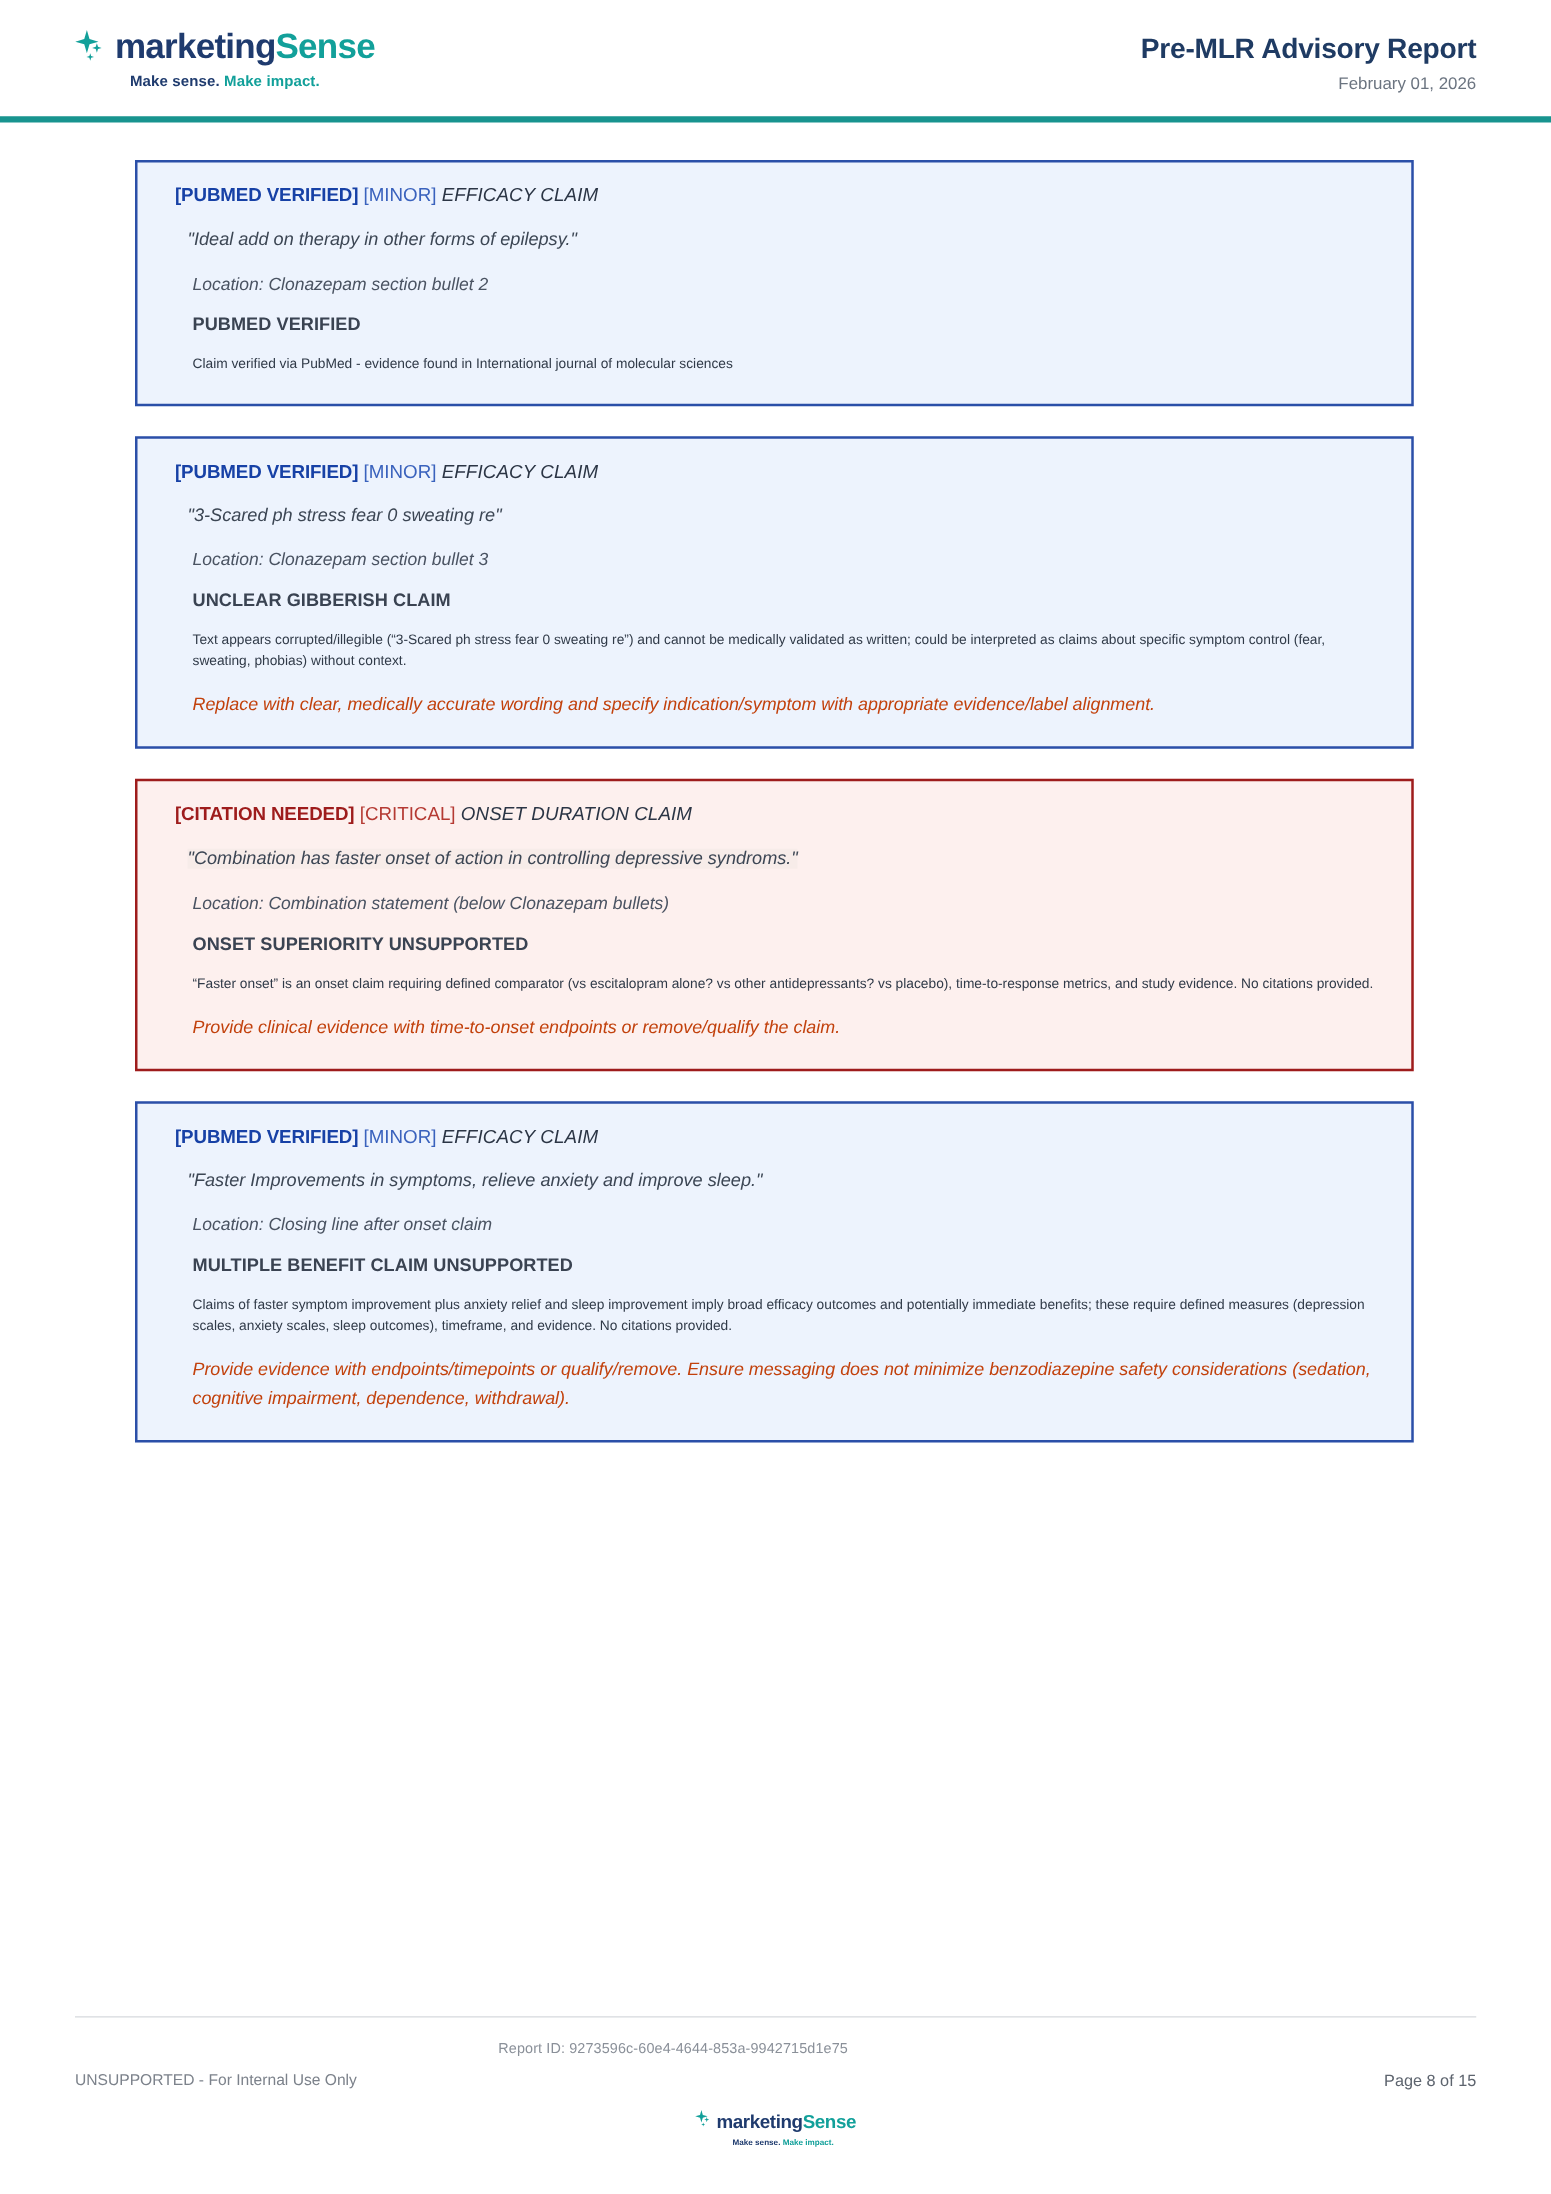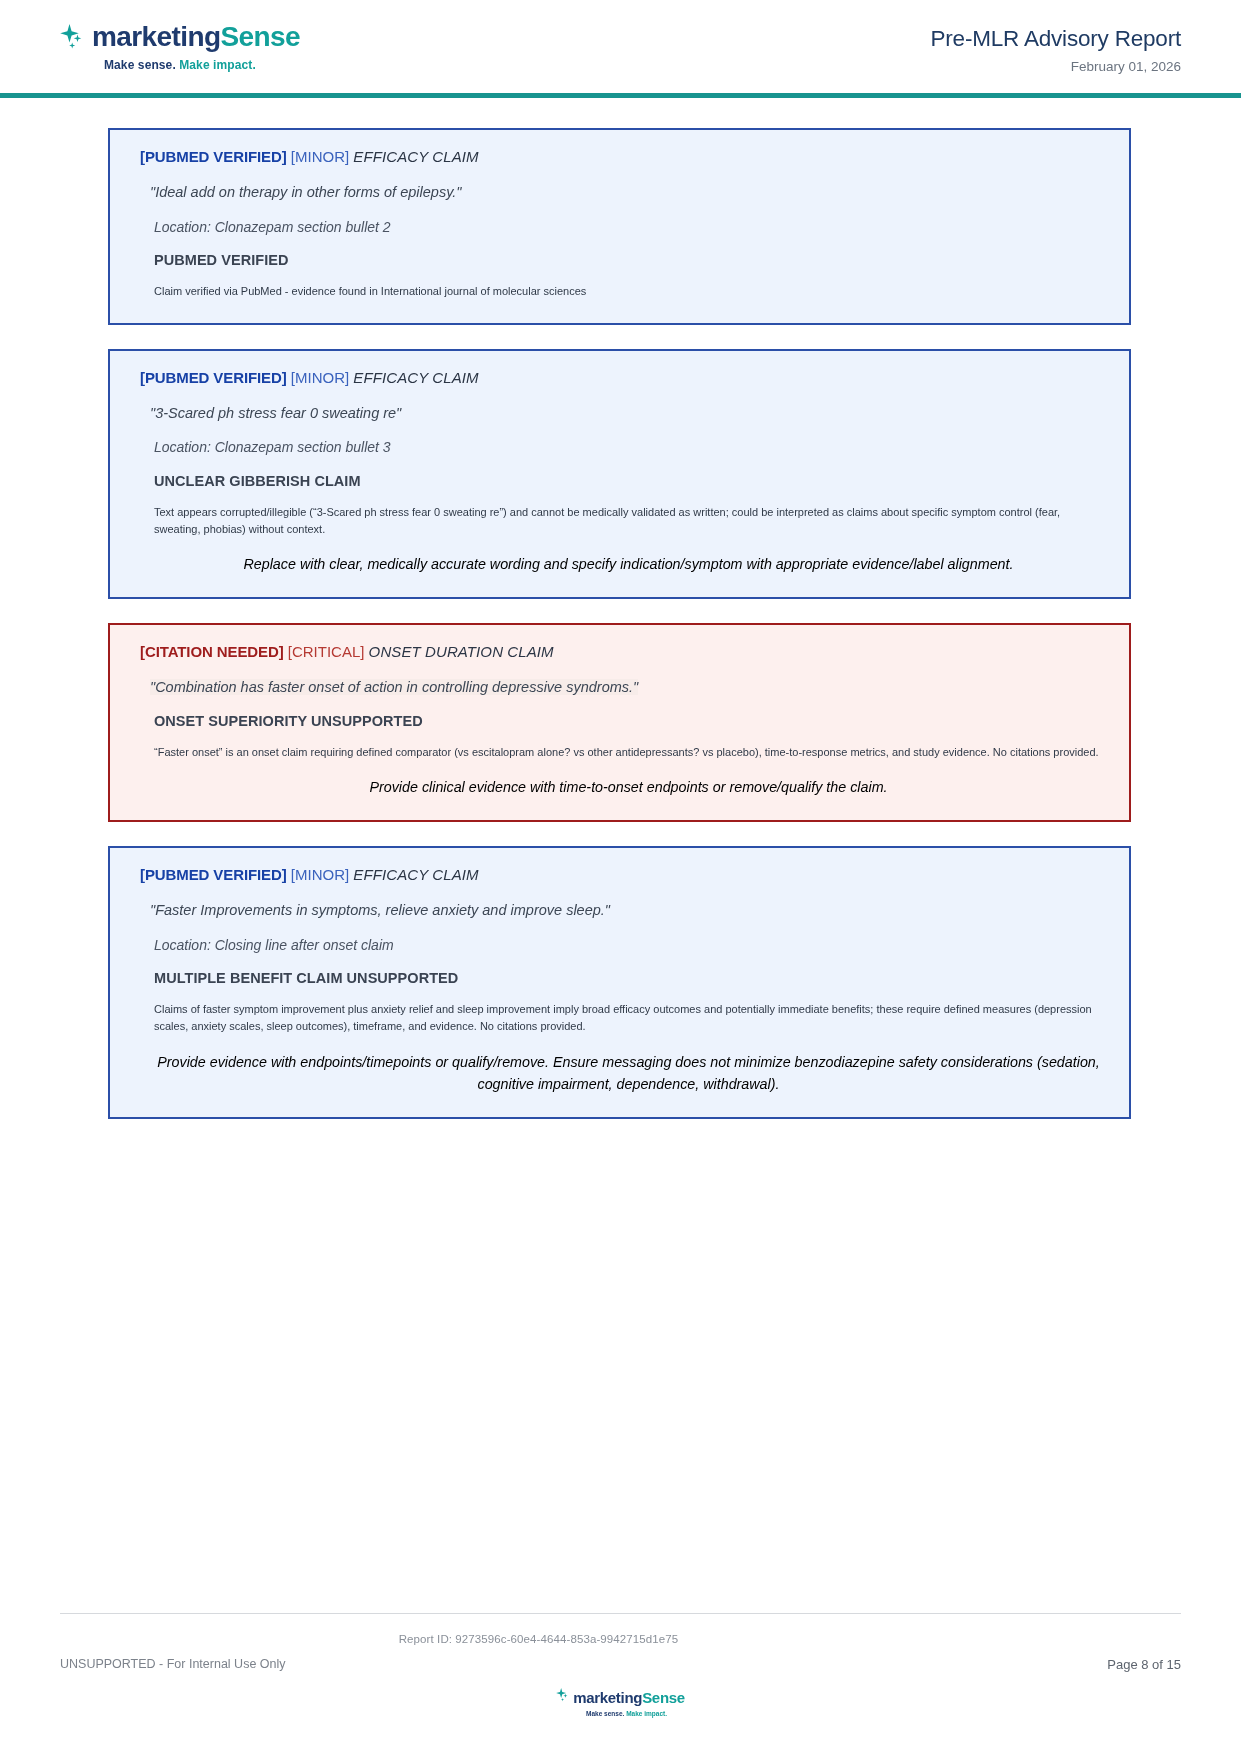--- a/index.html
+++ b/index.html
@@ -24,21 +24,21 @@
   .brand-word .w1 { color: #1f3b6e; }
   .brand-word .w2 { color: #12a09a; }
   .brand-tagline {
     font-size: 12px; font-weight: 600; letter-spacing: 0.1px;
     margin-left: 44px; margin-top: 6px; text-align: center;
   }
   .brand-tagline .t1 { color: #1f3b6e; }
   .brand-tagline .t2 { color: #12a09a; }
   .head-right { text-align: right; padding-top: 4px; }
   .report-title {
-    font-size: 22.5px; font-weight: 400; color: #1f3b63; letter-spacing: -0.2px;
+    font-size: 22.5px; font-weight: 700; color: #1f3b63; letter-spacing: -0.2px;
   }
   .report-date {
     font-size: 13.5px; color: #6b7480; margin-top: 7px; font-weight: 400;
   }
   .head-rule {
     position: absolute; top: 93px; left: 0; width: 1241px; height: 5px;
     background: #18948f;
   }
 
   
@@ -74,22 +74,22 @@
   }
   .issue {
     font-weight: 700; font-size: 14.5px; color: #3a4352;
     margin-bottom: 15px; padding-left: 18px; letter-spacing: 0.05px;
   }
   .desc {
     font-size: 11px; color: #303a48; line-height: 1.55;
     padding-left: 18px; margin-bottom: 15px;
   }
   .rec {
-    font-size: 14.3px; color: #000000; line-height: 1.55;
-    font-style: italic; padding-left: 18px; text-align: center;
+    font-size: 14.3px; color: #c2410c; line-height: 1.55;
+    font-style: italic; padding-left: 18px;
   }
   .desc:last-child, .rec:last-child { margin-bottom: 0; }
 
   
   .footer { position: absolute; left: 0; bottom: 0; width: 1241px; height: 160px; }
   .foot-rule {
     position: absolute; top: 18px; left: 60px; width: 1121px; height: 1px;
     background: #d6d9dd;
   }
   .report-id {
@@ -169,20 +169,21 @@
       <div class="rec">Replace with clear, medically accurate wording and specify indication/symptom with appropriate evidence/label alignment.</div>
     </div>
 
     <div class="card critical">
       <div class="card-head">
         <span class="tag-status">[CITATION NEEDED]</span>
         <span class="tag-sev">[CRITICAL]</span>
         <span class="tag-type">ONSET DURATION CLAIM</span>
       </div>
       <div class="claim-quote"><span class="hl">"Combination has faster onset of action in controlling depressive syndroms."</span></div>
+      <div class="loc">Location: Combination statement (below Clonazepam bullets)</div>
       <div class="issue">ONSET SUPERIORITY UNSUPPORTED</div>
       <div class="desc">“Faster onset” is an onset claim requiring defined comparator (vs escitalopram alone? vs other antidepressants? vs placebo), time-to-response metrics, and study evidence. No citations provided.</div>
       <div class="rec">Provide clinical evidence with time-to-onset endpoints or remove/qualify the claim.</div>
     </div>
 
     <div class="card">
       <div class="card-head">
         <span class="tag-status">[PUBMED VERIFIED]</span>
         <span class="tag-sev">[MINOR]</span>
         <span class="tag-type">EFFICACY CLAIM</span>

